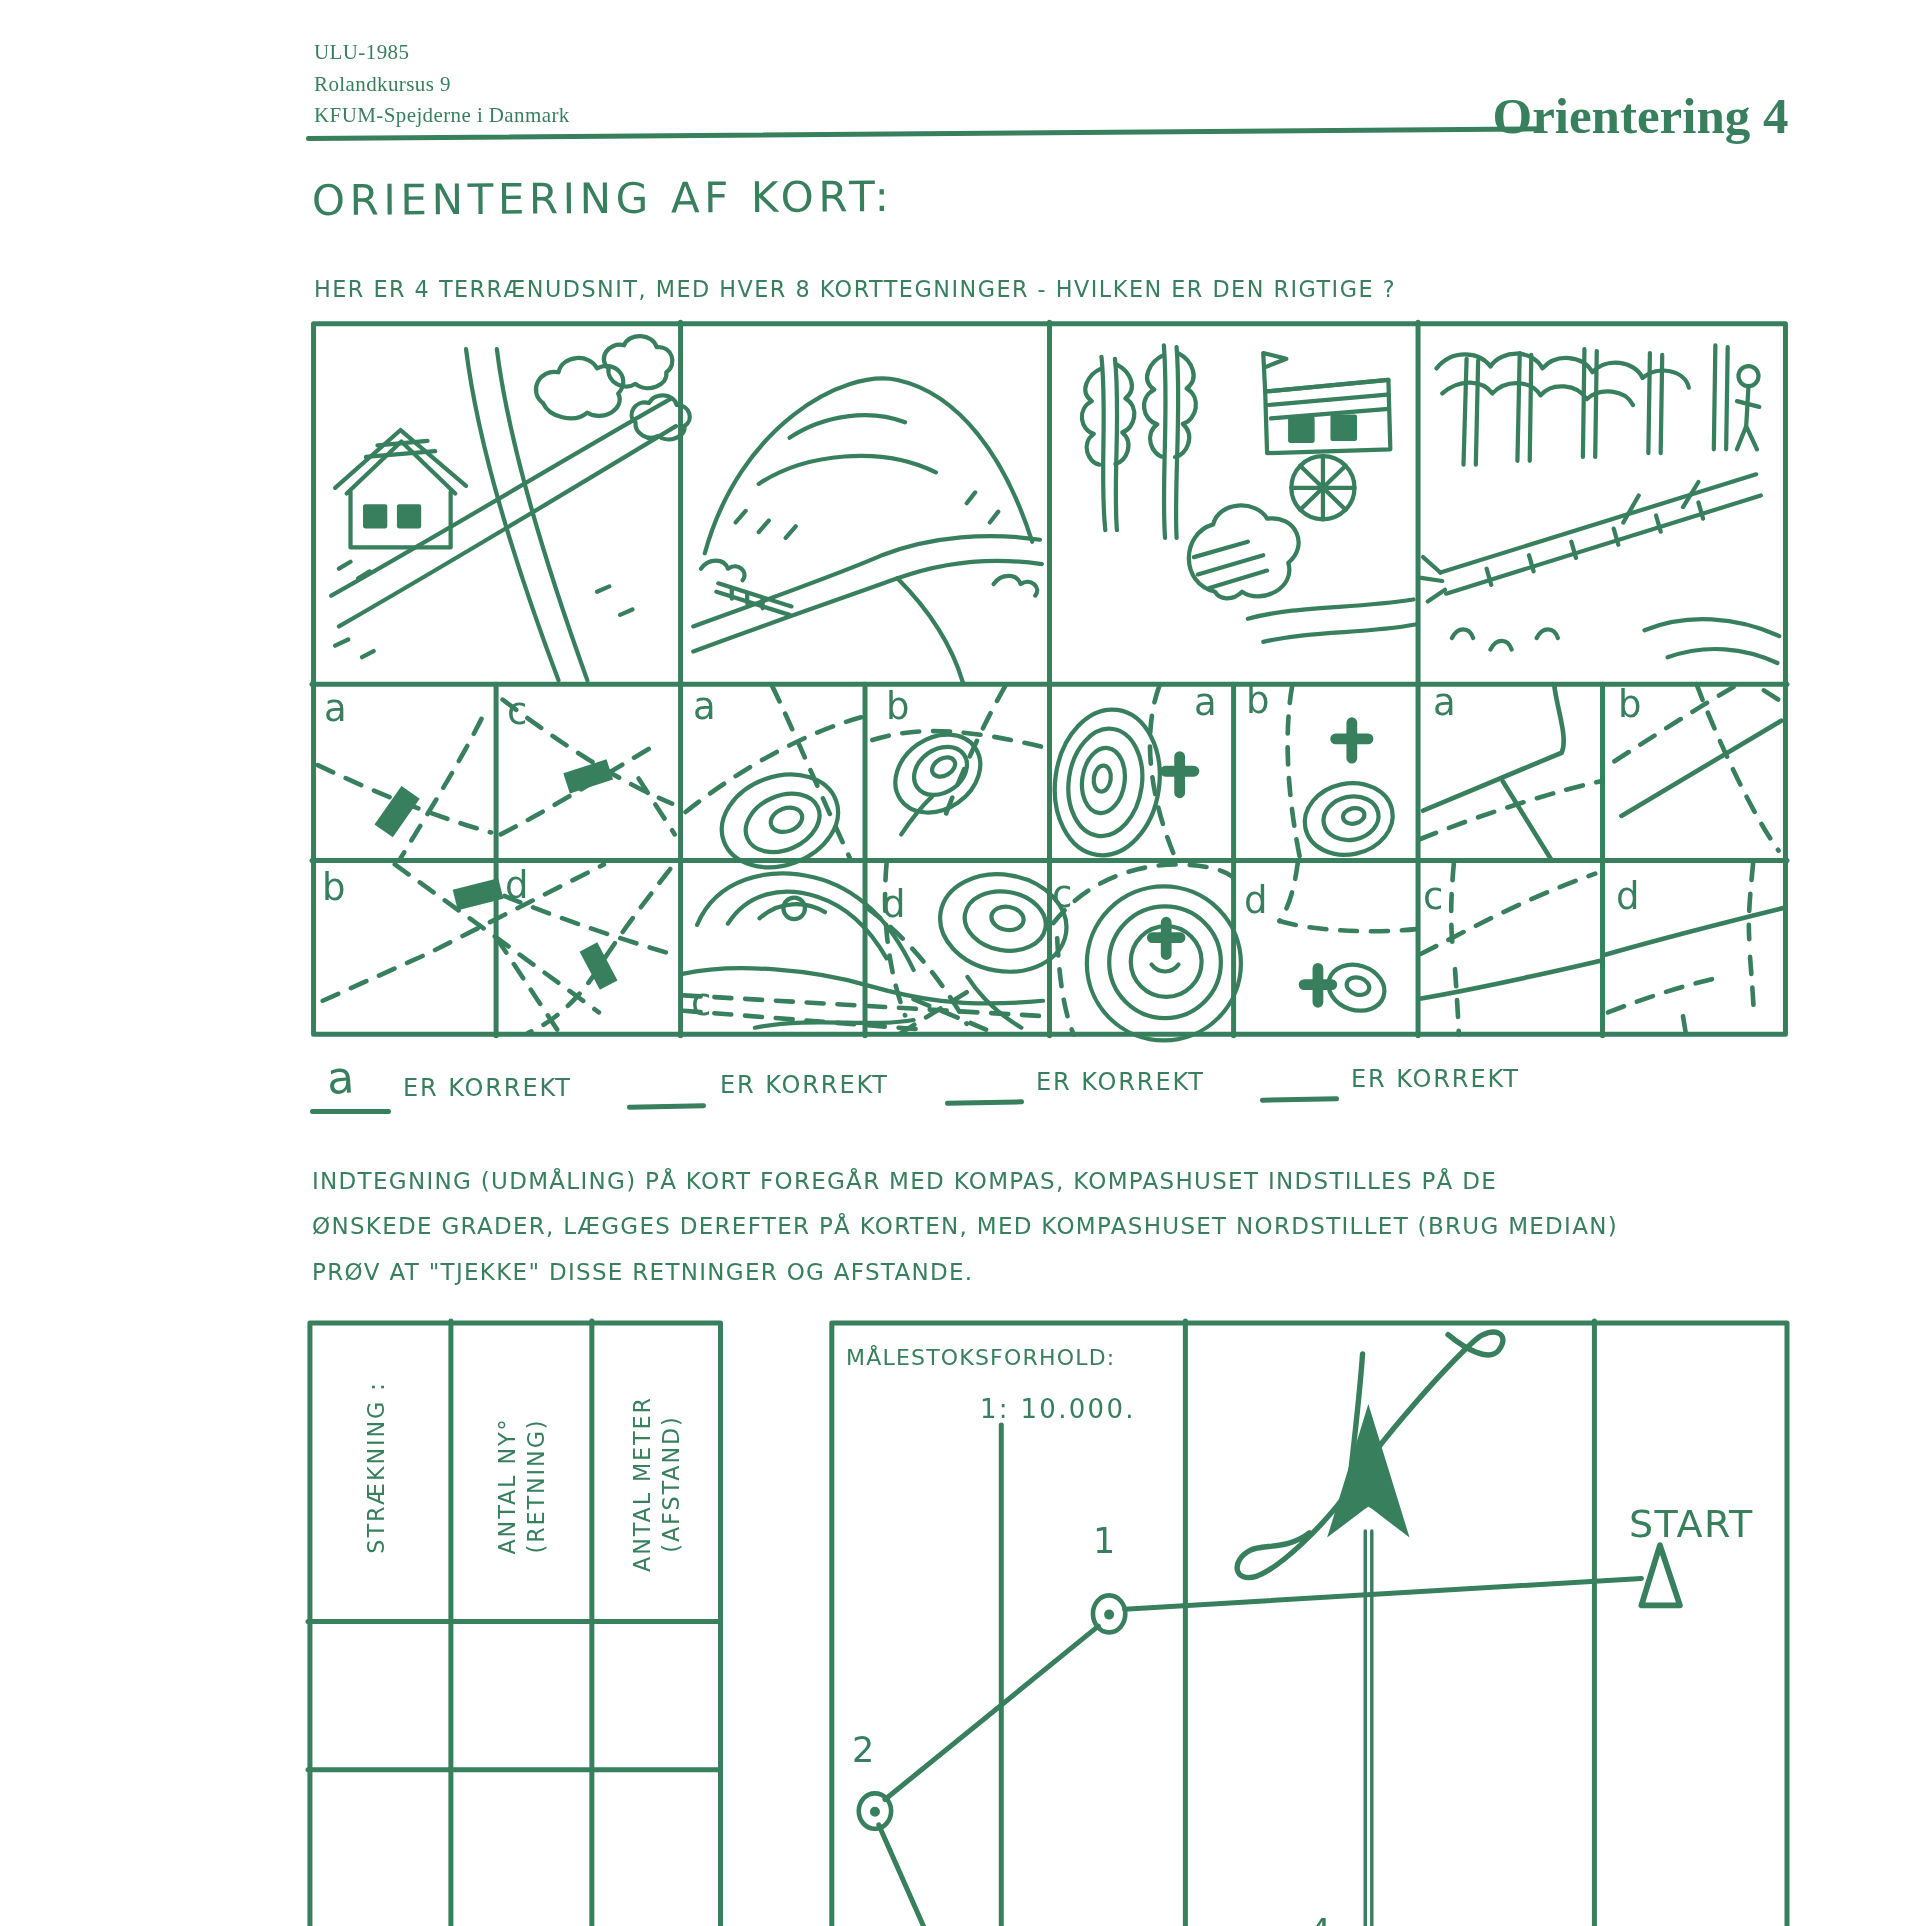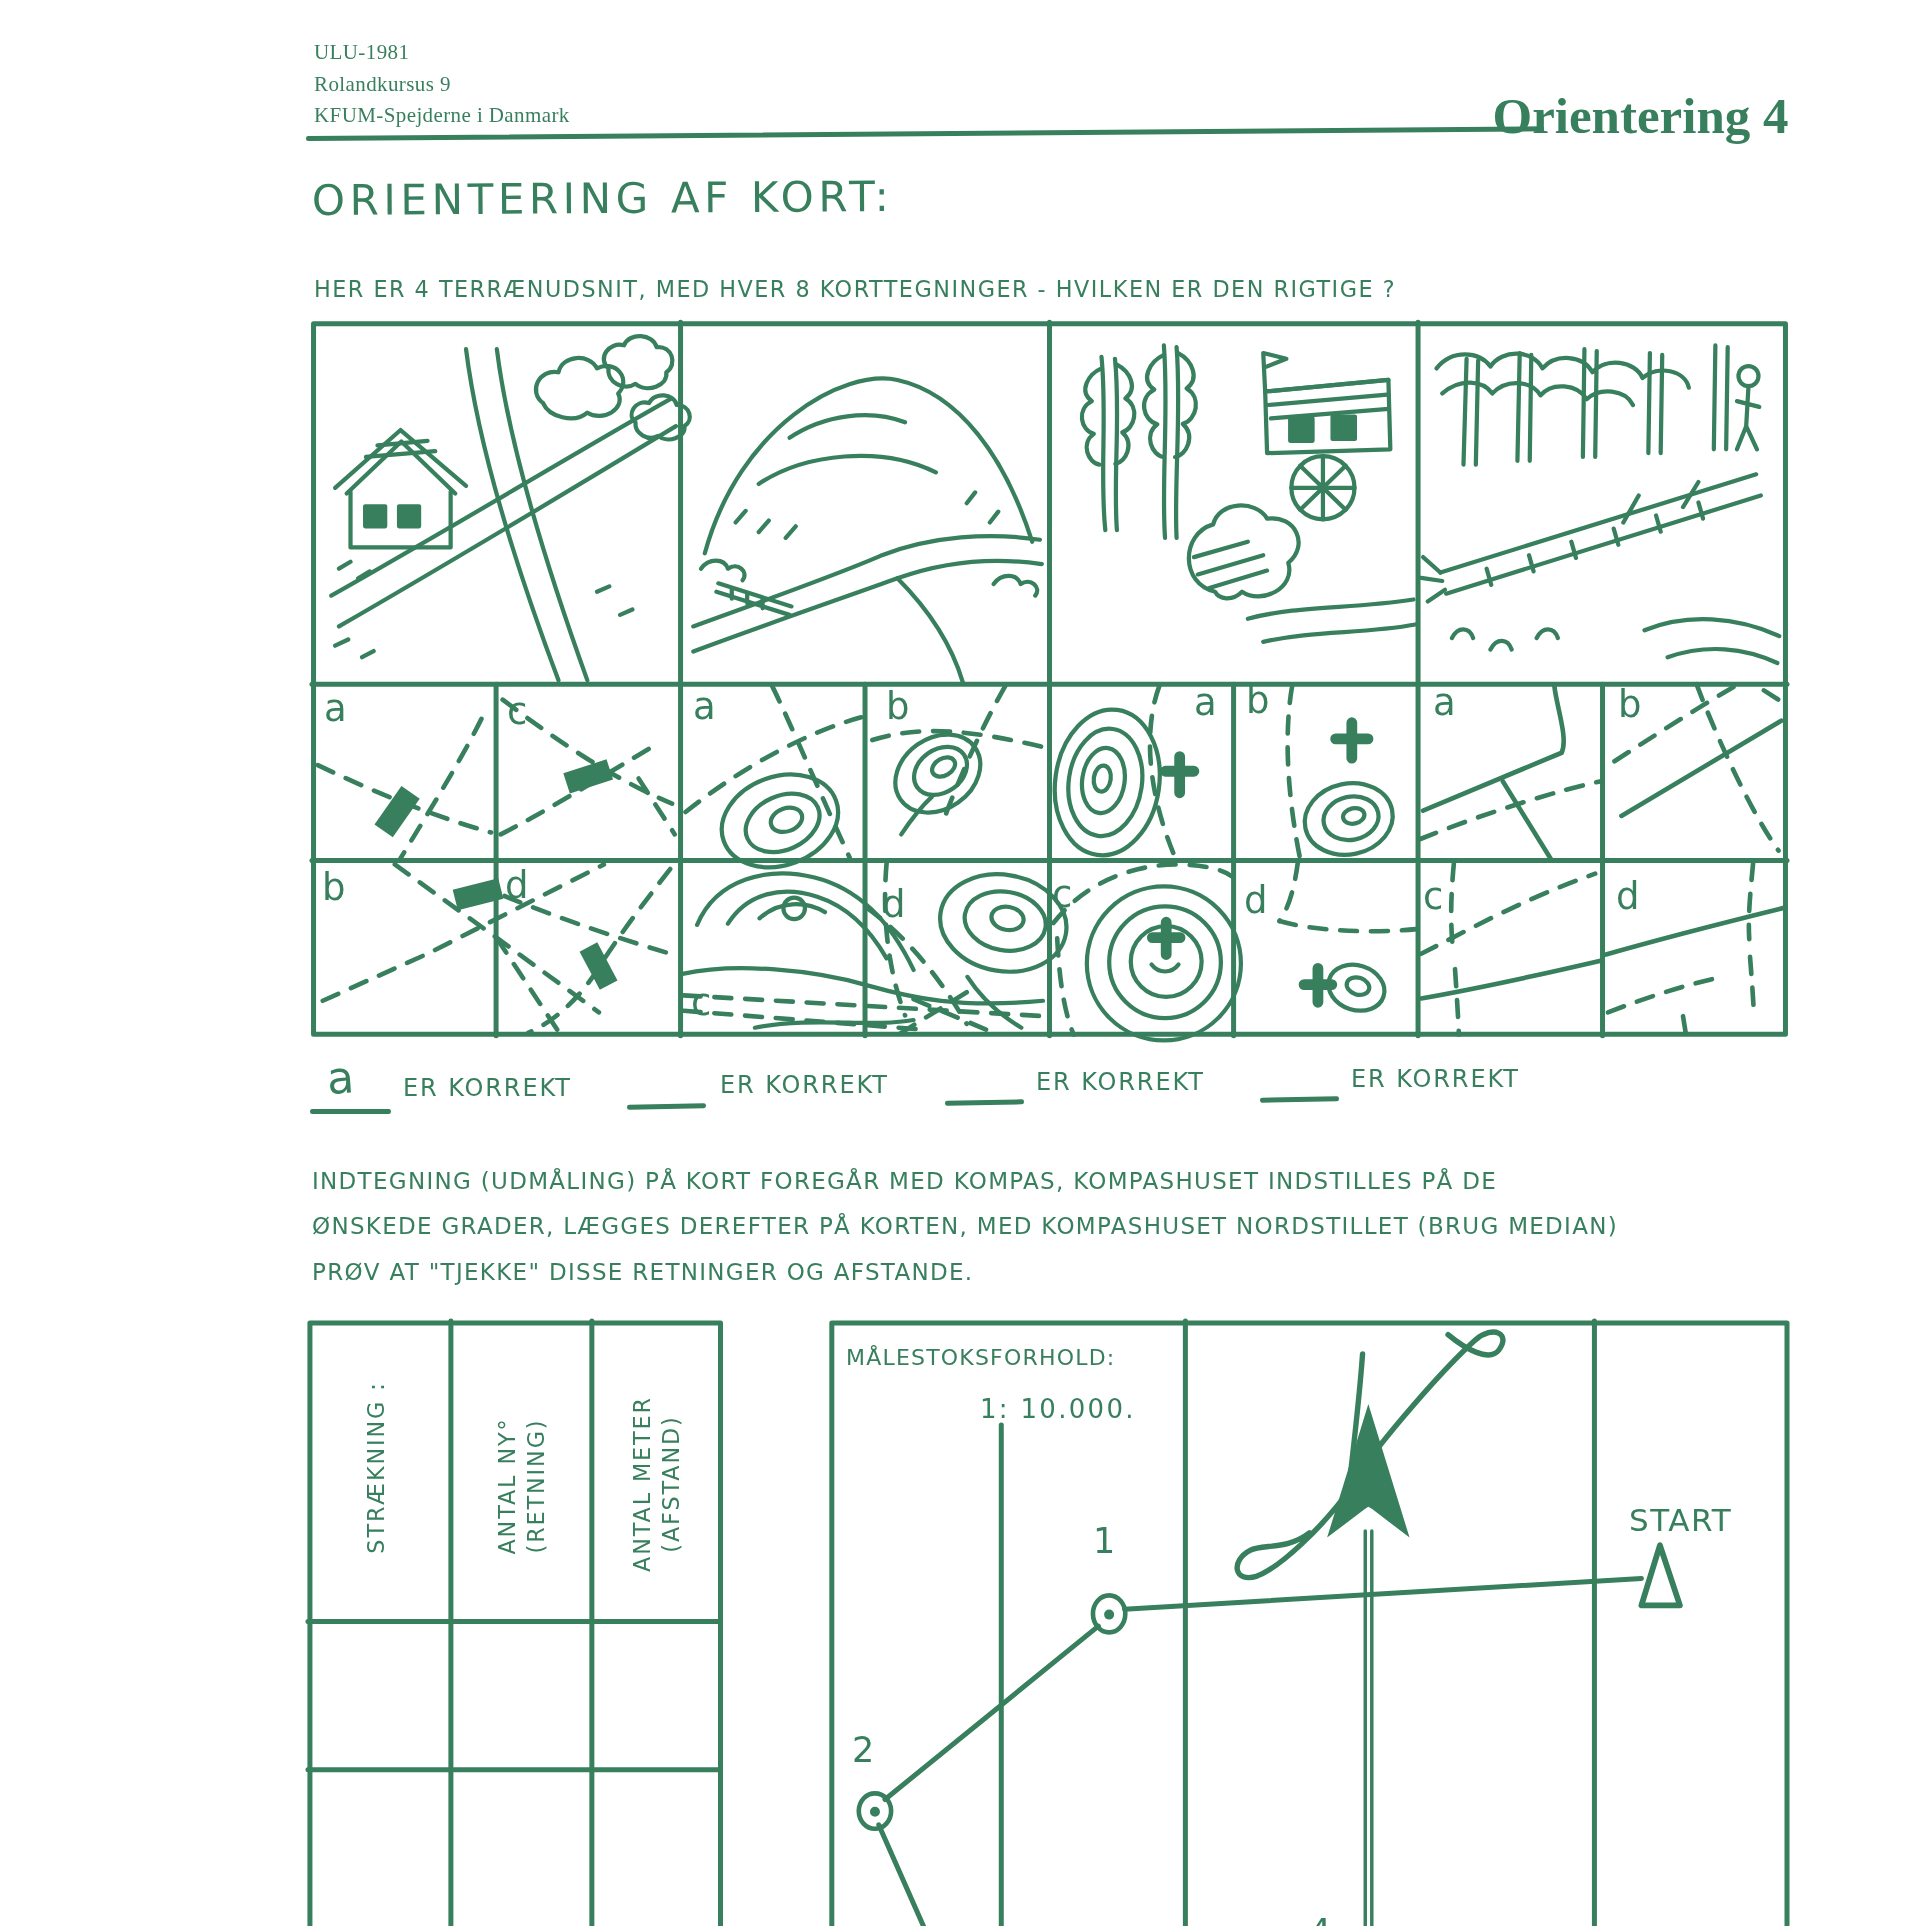--- a/index.html
+++ b/index.html
@@ -18,32 +18,32 @@
   .option-letter{font-size:37px;line-height:1;}
   .answer-letter{font-size:44px;line-height:1;transform:rotate(-4deg);}
   .answer-underline{height:5px;background:#377f5d;border-radius:2.3px;}
   .korrekt{font-size:24px;letter-spacing:1.9px;}
   .para{left:312px;width:1510px;font-size:23px;letter-spacing:1.3px;white-space:nowrap;}
   .rot-head{transform:rotate(-90deg);transform-origin:center center;text-align:center;
             font-size:22.3px;letter-spacing:1.9px;line-height:28.5px;}
   .scale-label{font-size:22px;letter-spacing:1.2px;}
   .scale-value{font-size:26px;letter-spacing:2.3px;margin-left:44px;}
   .cp-num{font-size:35px;line-height:1;}
-  .start-label{font-size:31px;letter-spacing:1.5px;}
+  .start-label{font-size:38px;letter-spacing:1.5px;}
   svg{position:absolute;overflow:visible;}
   svg *{vector-effect:none;}
   .s{stroke:#377f5d;fill:none;stroke-linecap:round;stroke-linejoin:round;}
 </style>
 </head>
 <body>
 
 <div class="page">
 
   <div class="abs org-block">
-    <div>ULU-1981</div>
+    <div>ULU-1985</div>
     <div>Rolandkursus 9</div>
     <div>KFUM-Spejderne i Danmark</div>
   </div>
   <div class="abs rule"></div>
   <div class="abs page-title">Orientering 4</div>
 
   <div class="abs main-heading hand">ORIENTERING AF KORT:</div>
   <div class="abs question hand">HER ER 4 TERRÆNUDSNIT, MED HVER 8 KORTTEGNINGER - HVILKEN ER DEN RIGTIGE ?</div>
 
   <svg class="abs" style="left:312px;top:322px;" width="1475" height="714" viewBox="0 0 3830 1853">

